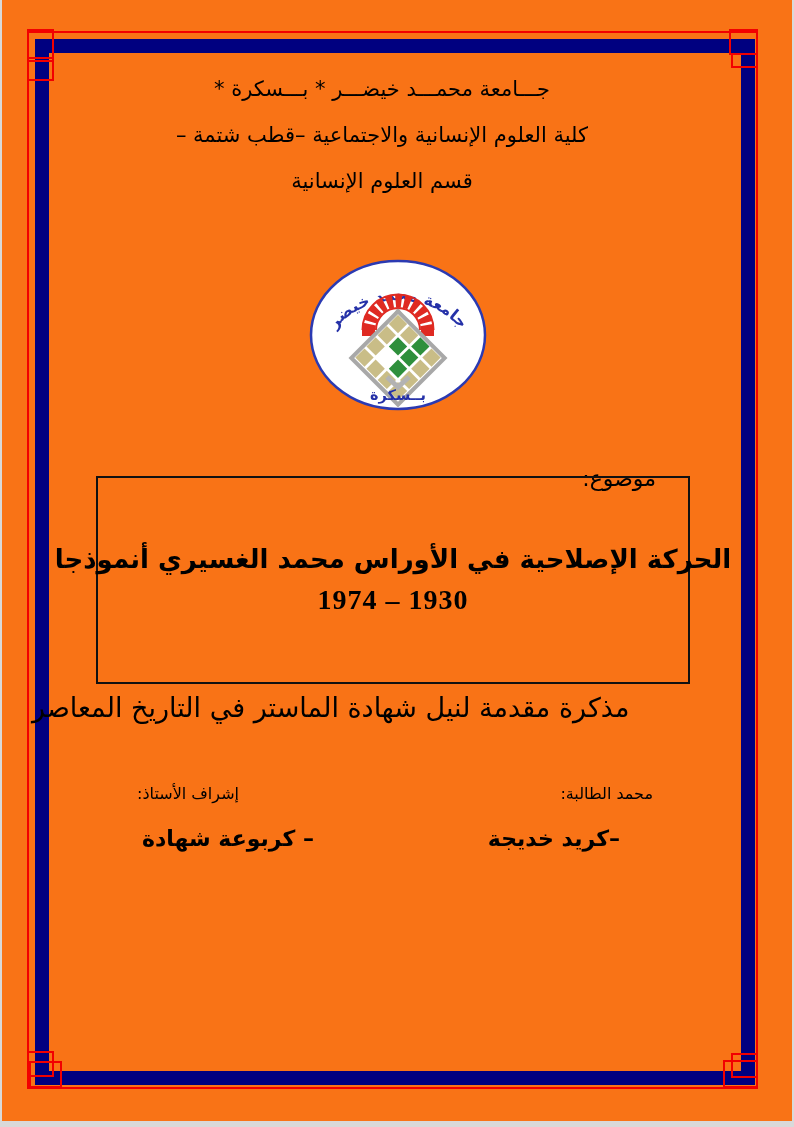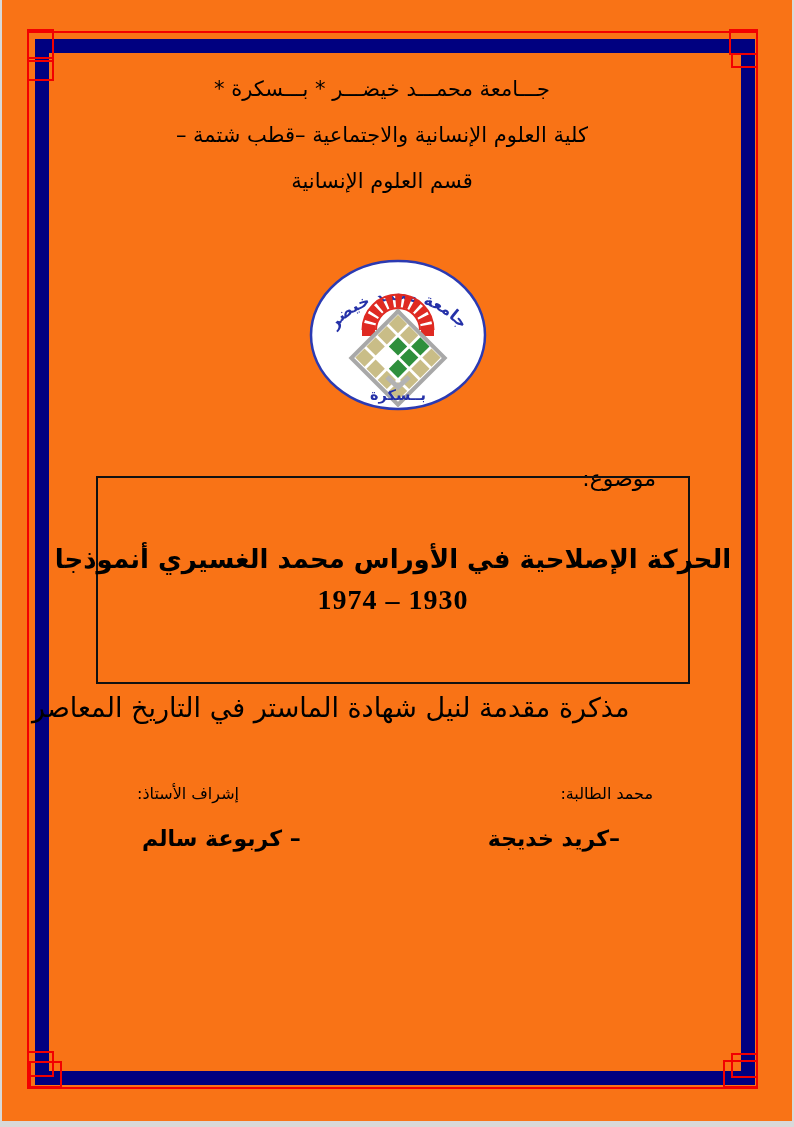--- a/index.html
+++ b/index.html
@@ -110,17 +110,17 @@
     <div class="title-box">
       <div class="title-line">الحركة الإصلاحية في الأوراس محمد الغسيري أنموذجا</div>
       <div class="years-line">1974 – 1930</div>
     </div>
 
     <div class="subtitle">مذكرة مقدمة لنيل شهادة الماستر في التاريخ المعاصر</div>
 
     <div class="lbl student-label">محمد الطالبة:</div>
     <div class="nm student-name">–كريد خديجة</div>
     <div class="lbl supervisor-label">إشراف الأستاذ:</div>
-    <div class="nm supervisor-name">– كربوعة سالم</div>
+    <div class="nm supervisor-name">– كربوعة شهادة</div>
 
 
   </div>
 </div>
 
 </body></html>

